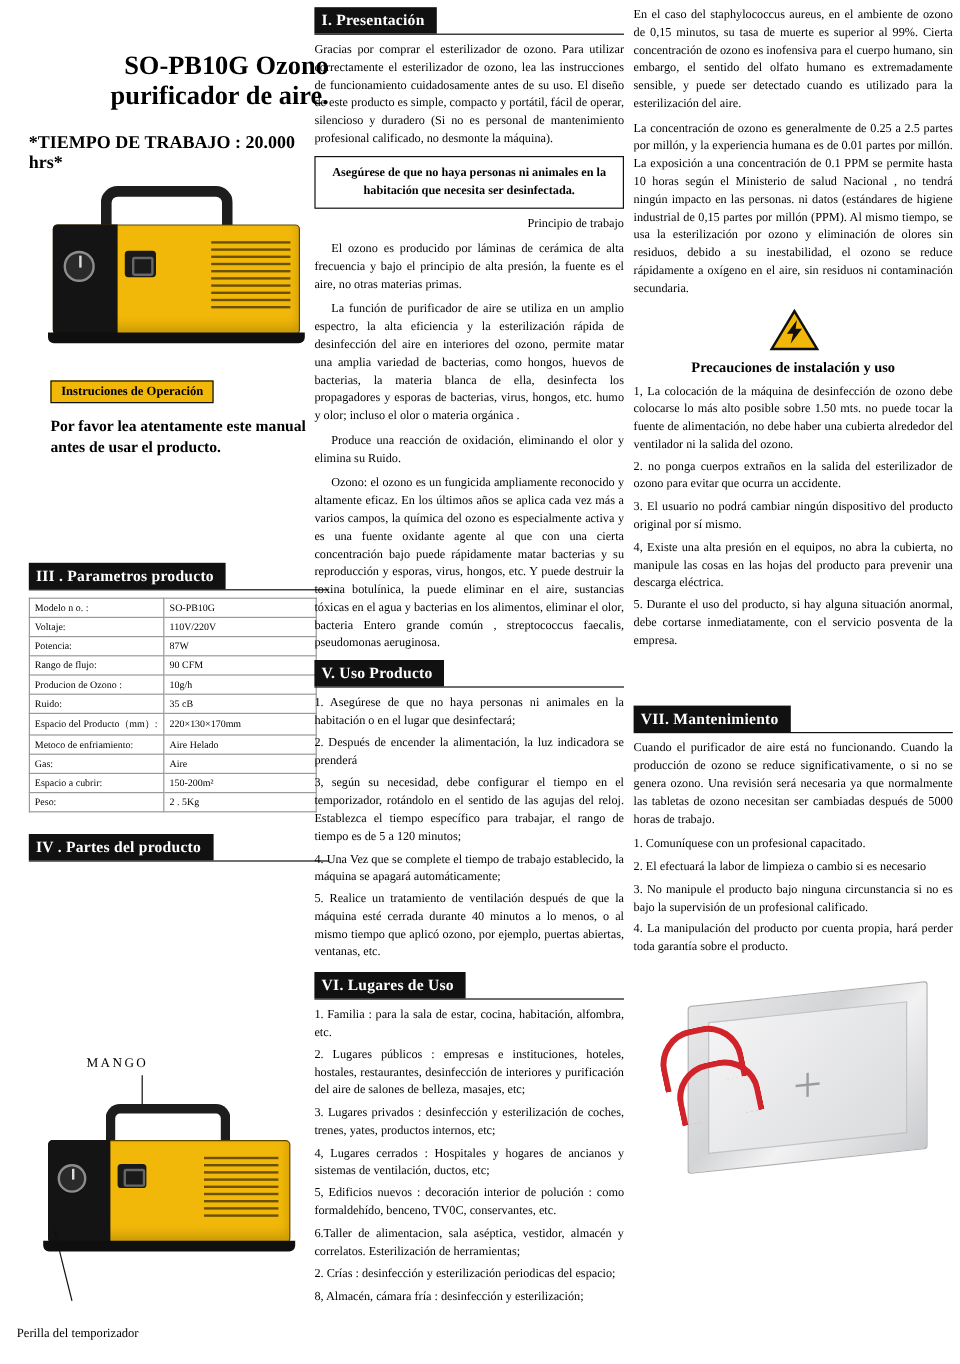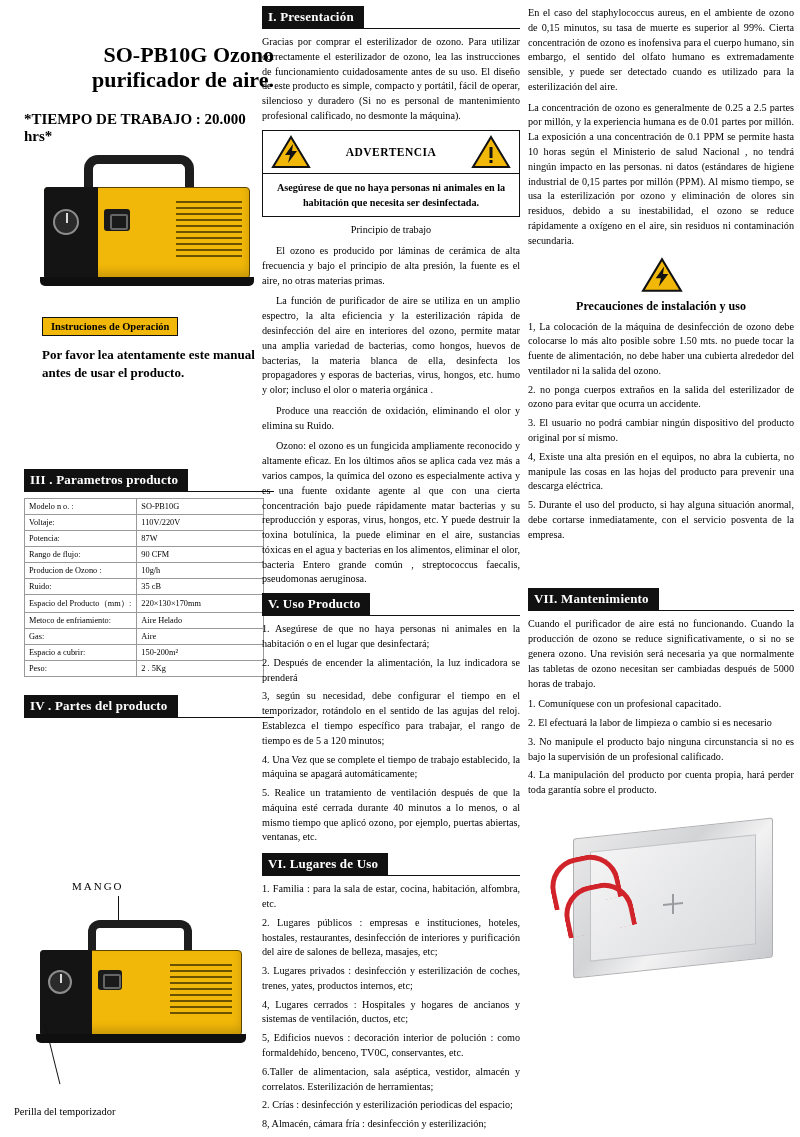--- a/index.html
+++ b/index.html
@@ -32,21 +32,21 @@
   .col1 { left:24px;  top:6px;  width:250px; }
   .col2 { left:262px; top:6px; width:258px; }
   .col3 { left:528px; top:6px; width:266px; }
 
   p.body {
     font-size:10.2px;
     line-height:1.45;
     text-align:justify;
     margin:0 0 6px 0;
   }
-  p.center { text-align:center; }
+  p.center { text-align:right; }
 
   
   .title-main {
     font-size:22px;
     font-weight:bold;
     text-align:right;
     line-height:1.15;
     margin:36px 0 0 0;
     font-family:"Liberation Serif", serif;
   }
@@ -321,36 +321,20 @@
 
   <div class="col col2">
 
     <div class="head-wrap">
       <span class="bar-head">I. Presentación</span>
     </div>
     <p class="body">Gracias por comprar el esterilizador de ozono. Para utilizar correctamente el esterilizador de ozono, lea las instrucciones de funcionamiento cuidadosamente antes de su uso. El diseño de este producto es simple, compacto y portátil, fácil de operar, silencioso y duradero (Si no es personal de mantenimiento profesional calificado, no desmonte la máquina).</p>
 
 
     <div class="warn-box">
-      <div class="warn-top">
-        <span class="tri lightning-badge">
-          <svg width="40" height="34" viewBox="0 0 40 34">
-            <polygon points="20,2 38,32 2,32" fill="#f2b809" stroke="#111" stroke-width="2"></polygon>
-            <polygon points="22,9 14,20 19,20 17,28 26,16 21,16" fill="#111"></polygon>
-          </svg>
-        </span>
-        <span class="warn-title">ADVERTENCIA</span>
-        <span class="tri">
-          <svg width="40" height="34" viewBox="0 0 40 34">
-            <polygon points="20,2 38,32 2,32" fill="#f2b809" stroke="#111" stroke-width="2"></polygon>
-            <rect x="18.5" y="12" width="3" height="11" fill="#111"></rect>
-            <rect x="18.5" y="25" width="3" height="3" fill="#111"></rect>
-          </svg>
-        </span>
-      </div>
       <div class="warn-text">Asegúrese de que no haya personas ni animales en la habitación que necesita ser desinfectada.</div>
     </div>
 
     <p class="body center" style="margin-top:6px;">Principio de trabajo</p>
     <p class="body indent">El ozono es producido por láminas de cerámica de alta frecuencia y bajo el principio de alta presión, la fuente es el aire, no otras materias primas.</p>
     <p class="body indent">La función de purificador de aire  se utiliza en un amplio espectro, la alta eficiencia y la esterilización rápida de  desinfección del aire en interiores del ozono, permite matar una amplia variedad de bacterias, como hongos, huevos de bacterias, la materia blanca de ella, desinfecta los propagadores y esporas de bacterias, virus, hongos, etc. humo y olor; incluso el olor o materia orgánica .</p>
     <p class="body indent">Produce una reacción de oxidación, eliminando  el olor y elimina su Ruido.</p>
     <p class="body indent">Ozono: el ozono es un fungicida ampliamente reconocido y altamente eficaz. En los últimos años se aplica cada vez más a varios campos, la química del ozono es especialmente activa y es una fuente oxidante agente al que con una cierta concentración bajo puede rápidamente matar bacterias y su reproducción y esporas, virus, hongos, etc. Y puede destruir la toxina botulínica, la puede eliminar en el aire, sustancias tóxicas en el agua y bacterias en los alimentos, eliminar el olor, bacteria Entero grande común , streptococcus faecalis, pseudomonas aeruginosa.</p>
 
     <div class="head-wrap" style="margin-top:6px;">

